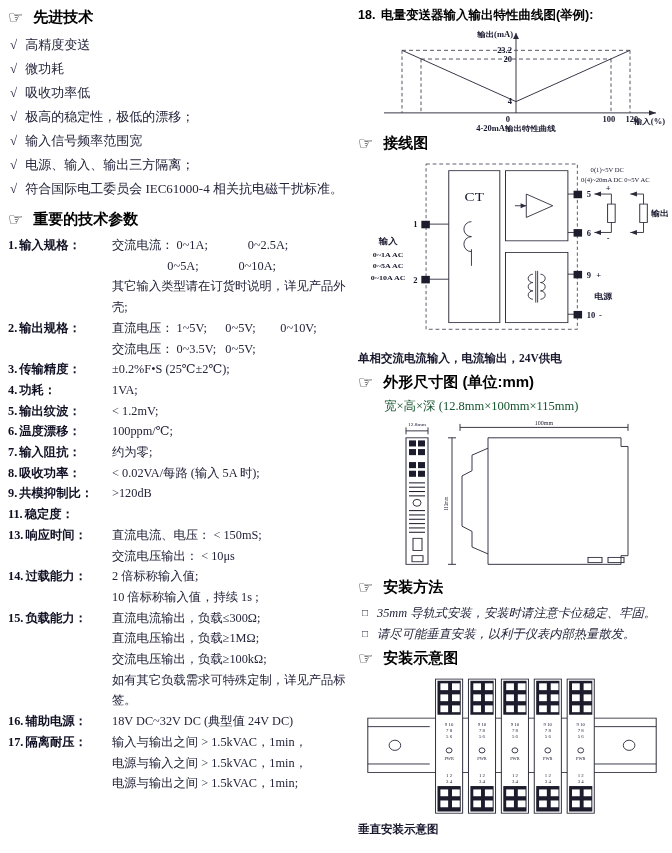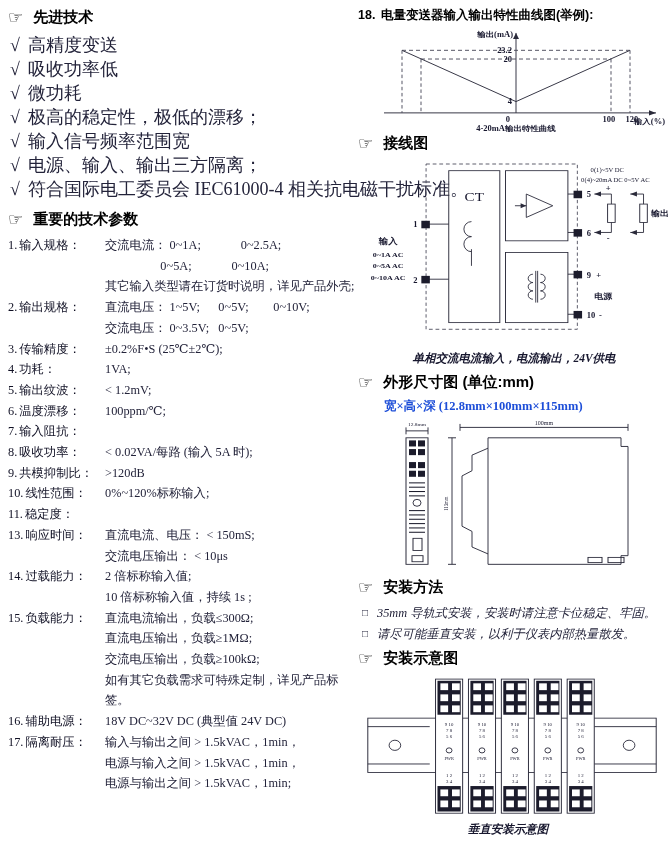--- a/index.html
+++ b/index.html
@@ -6,32 +6,32 @@
   body{width:672px;height:853px;overflow:hidden;
        font-family:"Liberation Serif","DejaVu Serif",serif;
        color:#23233a;}
   .page{display:flex;width:672px;height:853px;box-sizing:border-box;padding:6px 6px 0 8px;}
   .col-left{width:348px;flex:none;}
   .col-right{width:310px;flex:none;margin-left:2px;}
   .sec-header{display:flex;align-items:center;font-weight:bold;color:#000;
               font-size:15px;margin:2px 0 6px 0;
               font-family:"Liberation Sans","DejaVu Sans",sans-serif;}
   .hand{font-size:17px;margin-right:10px;line-height:1;}
-  .feat{font-size:18px;line-height:24px;white-space:nowrap;}
+  .feat{font-size:13px;line-height:24px;white-space:nowrap;}
   .check{margin:0 8px 0 2px;}
   .params{margin-top:2px;}
   .param{display:grid;grid-template-columns:97px 1fr;font-size:12.3px;line-height:20.7px;}
-  .plabel{font-weight:normal;color:#101024;white-space:nowrap;}
+  .plabel{font-weight:bold;color:#101024;white-space:nowrap;}
   .pnum{margin-right:2px;text-align:right;}
-  .pvals div{white-space:pre-wrap;}
+  .pvals div{white-space:pre-wrap;margin-left:7px;}
   .curve-title{font-size:12.5px;font-weight:bold;color:#000;line-height:18px;
                font-family:"Liberation Sans","DejaVu Sans",sans-serif;white-space:nowrap;}
-  .diagram-caption{text-align:center;font-size:11.5px;font-weight:bold;color:#17172e;
-                   line-height:15px;font-style:italic;}
-  .dim-subtitle{font-size:12.5px;margin:0 0 2px 26px;color:#1d4ed8;font-weight:bold;}
+  .diagram-caption{text-align:left;font-size:11.5px;font-weight:bold;color:#17172e;
+                   line-height:15px;}
+  .dim-subtitle{font-size:12.5px;margin:0 0 2px 26px;color:#14532d;}
   .bullets{margin:0 0 2px 4px;font-style:italic;}
   .bullet-row{font-size:12.3px;line-height:21px;}
   .sq{margin-right:9px;font-size:10px;position:relative;top:-1px;}
   svg{display:block;}
   svg text{font-family:"Liberation Serif","DejaVu Serif",serif;fill:#17172e;}
   .svgline{stroke:#2a2a3a;stroke-width:1;fill:none;}
   .svgdash{stroke:#4a4a5a;stroke-width:1;fill:none;stroke-dasharray:4 3;}
   .blk{fill:#1c1c2c;stroke:none;}
 </style>
 </head>
@@ -41,22 +41,22 @@
 
   <div class="col-left">
 
     <div class="sec-header">
       <span class="hand">☞</span>
       <span>先进技术</span>
     </div>
 
     <div>
       <div class="feat"><span class="check">√</span><span>高精度变送</span></div>
+      <div class="feat"><span class="check">√</span><span>微功耗</span></div>
       <div class="feat"><span class="check">√</span><span>吸收功率低</span></div>
-      <div class="feat"><span class="check">√</span><span>微功耗</span></div>
       <div class="feat"><span class="check">√</span><span>极高的稳定性，极低的漂移；</span></div>
       <div class="feat"><span class="check">√</span><span>输入信号频率范围宽</span></div>
       <div class="feat"><span class="check">√</span><span>电源、输入、输出三方隔离；</span></div>
       <div class="feat"><span class="check">√</span><span>符合国际电工委员会 IEC61000-4 相关抗电磁干扰标准。</span></div>
     </div>
 
     <div class="sec-header" style="margin-top:9px;">
       <span class="hand">☞</span>
       <span>重要的技术参数</span>
     </div>
@@ -103,42 +103,39 @@
 
       <div class="param">
         <span class="plabel"><span class="pnum">6.</span><span>温度漂移：</span></span>
         <div class="pvals">
             <div>100ppm/℃;</div>
           </div>
       </div>
 
       <div class="param">
         <span class="plabel"><span class="pnum">7.</span><span>输入阻抗：</span></span>
+        <div class="pvals">
+            <div>约为零;</div>
+          </div>
       </div>
 
       <div class="param">
         <span class="plabel"><span class="pnum">8.</span><span>吸收功率：</span></span>
         <div class="pvals">
             <div>&lt; 0.02VA/每路 (输入 5A 时);</div>
           </div>
       </div>
 
       <div class="param">
         <span class="plabel"><span class="pnum">9.</span><span>共模抑制比：</span></span>
         <div class="pvals">
             <div>&gt;120dB</div>
           </div>
       </div>
 
-      <div class="param">
-        <span class="plabel"><span class="pnum">10.</span><span>线性范围：</span></span>
-        <div class="pvals">
-            <div>0%~120%标称输入;</div>
-          </div>
-      </div>
 
       <div class="param">
         <span class="plabel"><span class="pnum">11.</span><span>稳定度：</span></span>
       </div>
 
 
       <div class="param">
         <span class="plabel"><span class="pnum">13.</span><span>响应时间：</span></span>
         <div class="pvals">
           <div>直流电流、电压： &lt; 150mS;</div>

